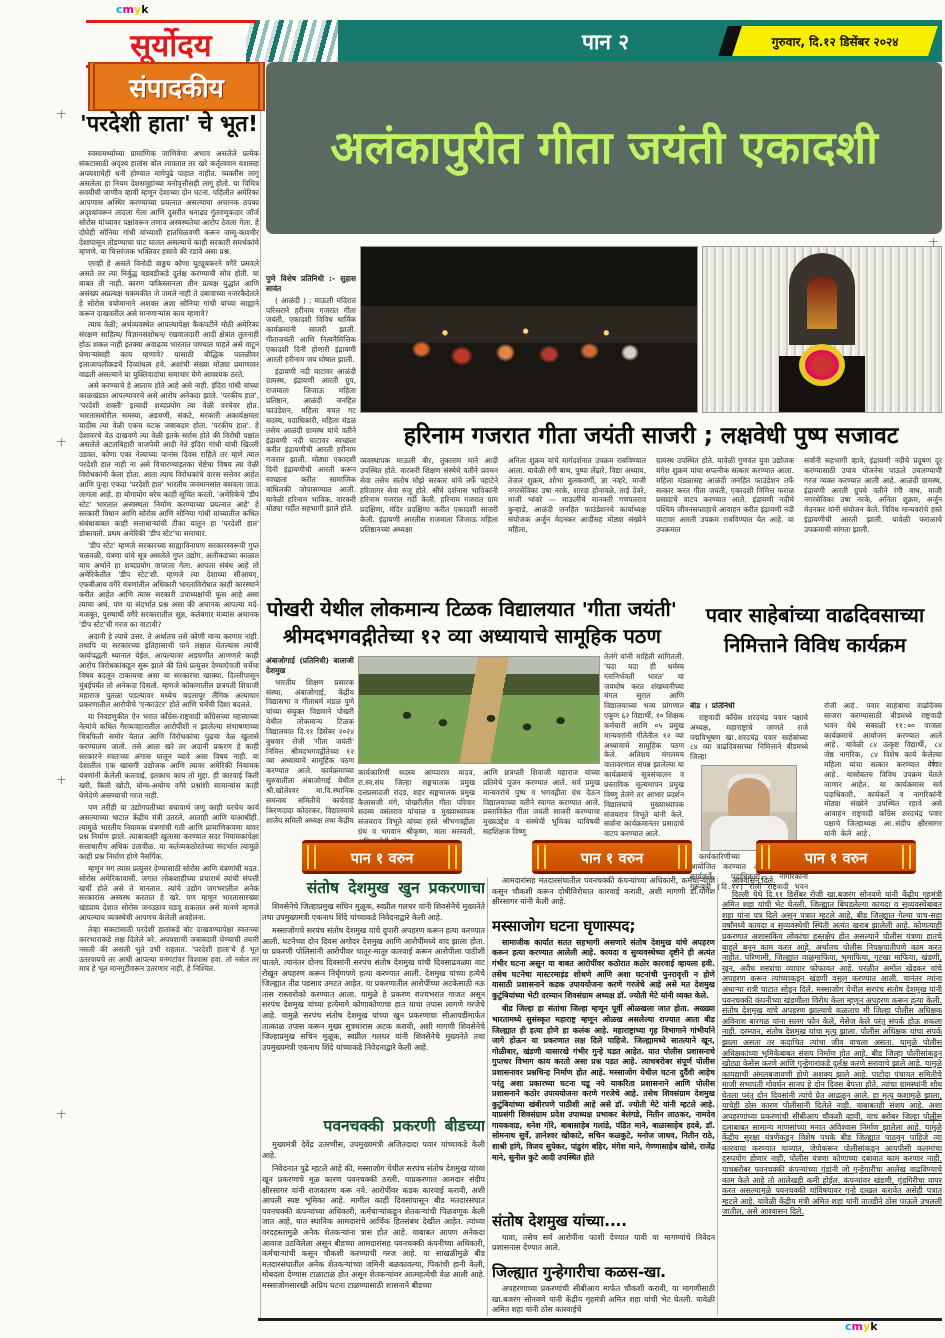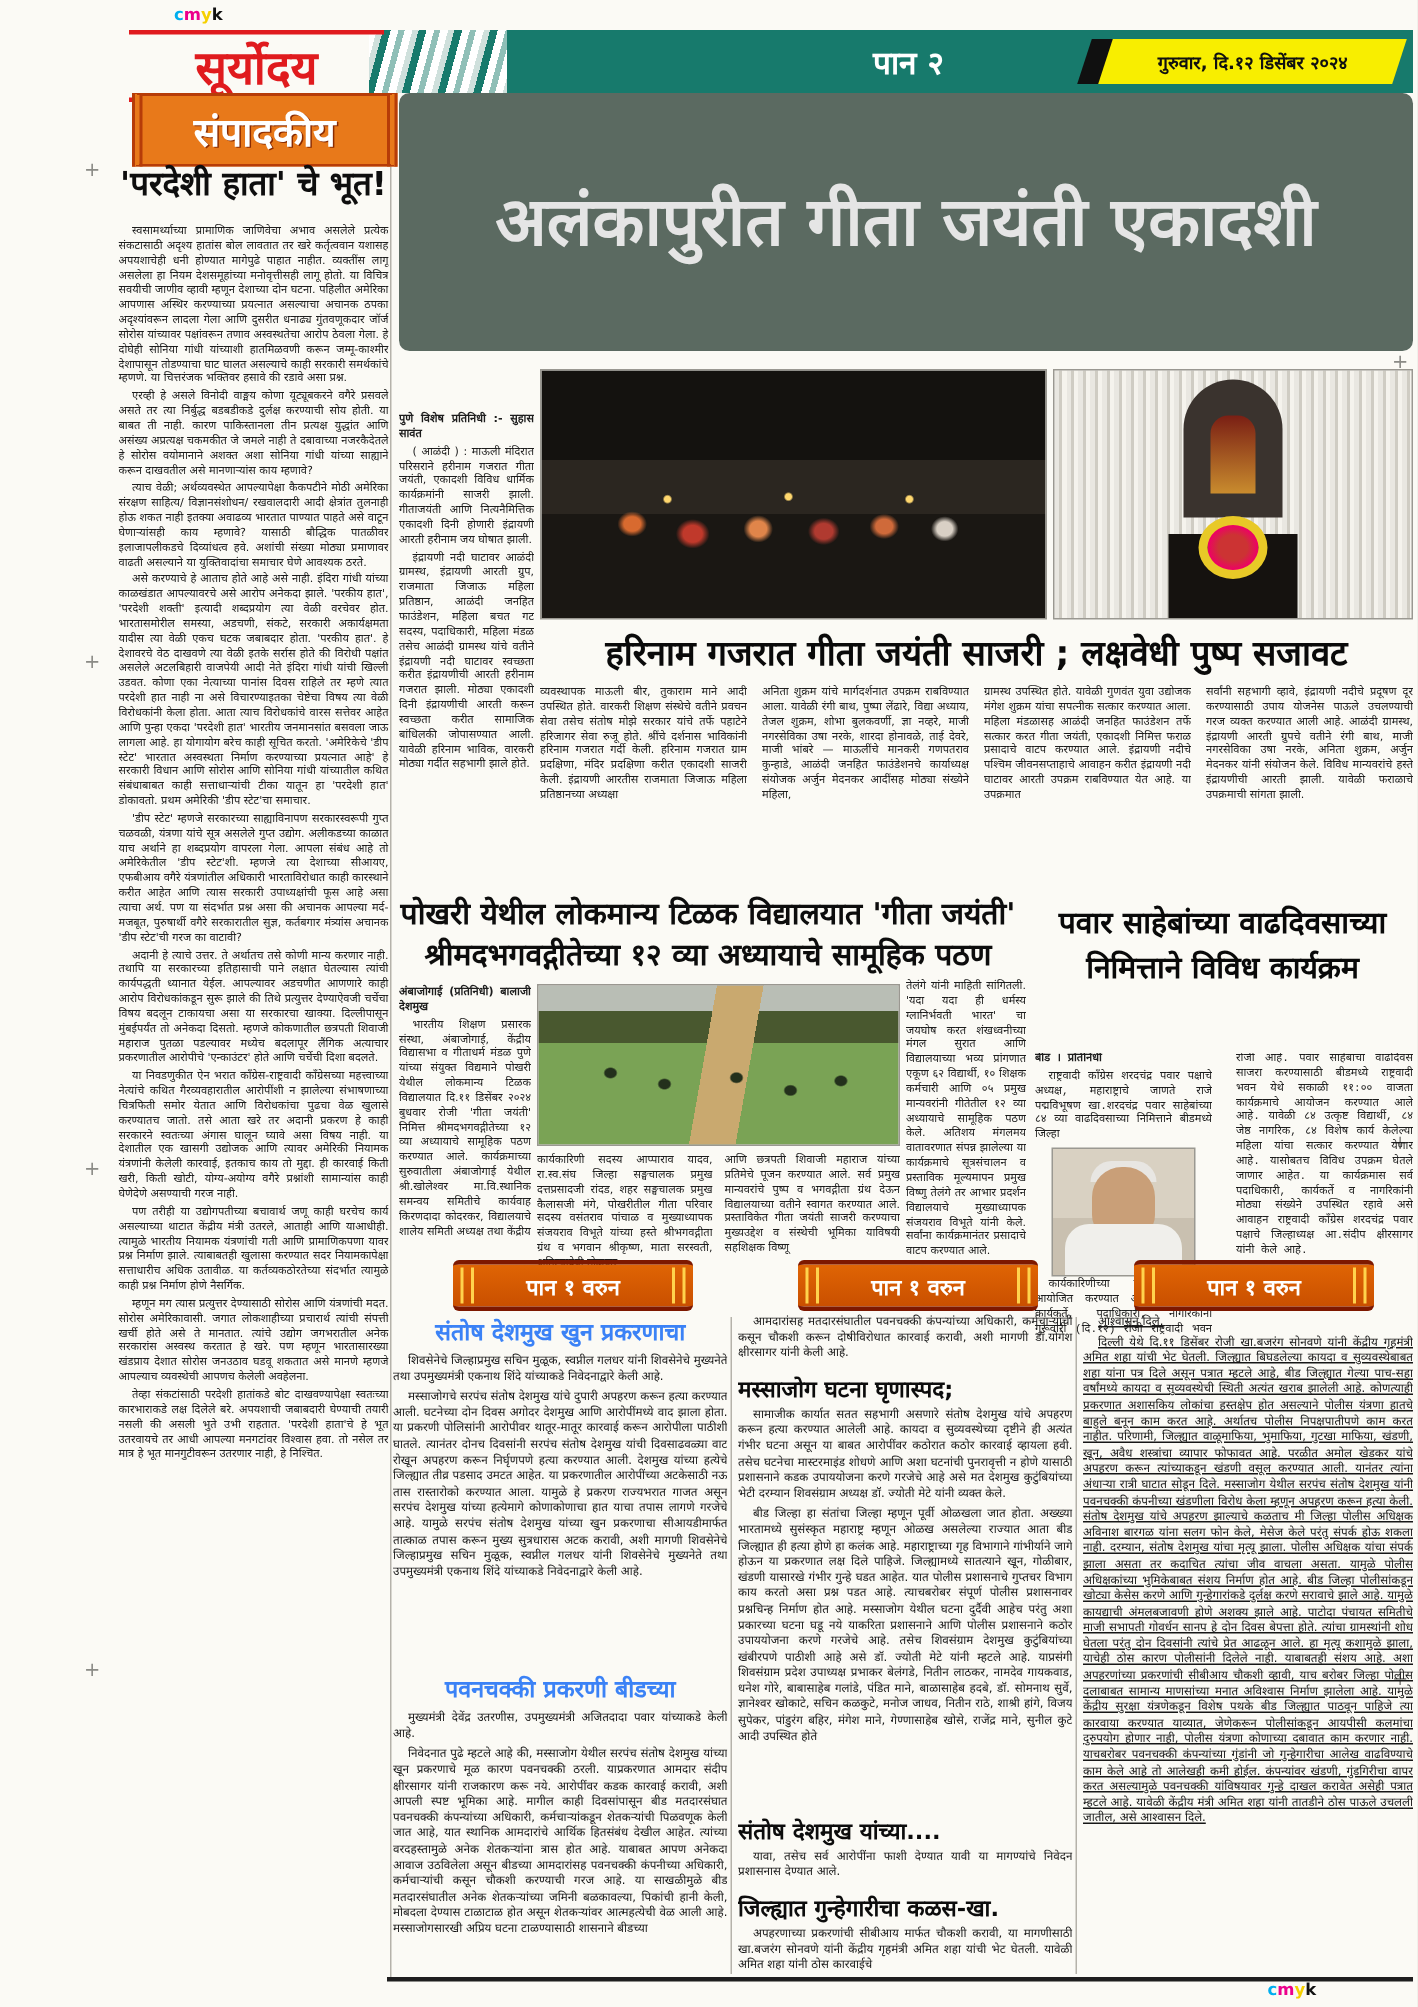--- a/index.html
+++ b/index.html
@@ -28,21 +28,21 @@
   
   .ed-box{left:88px;top:62px;width:163px;height:45px;background:#e8791a;border:2px solid #b63c08;
           border-left:7px double #b63c08;border-right:7px double #b63c08;
           display:flex;align-items:center;justify-content:center;color:#fff;font-size:26px;font-weight:800;
           text-shadow:1px 1px 0 #8a2b00;}
   .ed-head{left:79px;top:112px;width:180px;text-align:center;font-size:22px;font-weight:800;color:#0e0e0e;line-height:1.1;}
   .ed-body{left:79px;top:149px;width:180px;height:1176px;}
   
   .lead-box{left:266px;top:62px;width:676px;height:172px;background:#5b6a61;border-radius:7px;
             display:flex;flex-direction:column;align-items:center;justify-content:center;
-            color:#e5e5e5;font-size:45px;font-weight:800;line-height:1.6;text-align:center;gap:15px;}
+            color:#bef264;font-size:45px;font-weight:800;line-height:1.6;text-align:center;gap:15px;}
   .subhead{left:360px;top:418px;width:582px;text-align:center;font-size:23px;font-weight:800;color:#0a0a0a;}
   .fourcols{left:360px;top:456px;width:582px;height:136px;display:flex;gap:10px;}
   .fourcols > div{flex:1;}
   
   .photo{border:1px solid #9a9891;box-sizing:border-box;}
   .ph-crowd{background:
      radial-gradient(14px 12px at 18% 62%,#d86a2f 0 40%,transparent 70%),
      radial-gradient(16px 14px at 30% 66%,#c0392b 0 40%,transparent 70%),
      radial-gradient(14px 13px at 43% 64%,#e0854a 0 40%,transparent 70%),
      radial-gradient(15px 13px at 56% 65%,#b03a30 0 40%,transparent 70%),
@@ -77,21 +77,21 @@
        background:#f0efeb;border-radius:16px 16px 0 0;}
   
   .pok-head{left:260px;top:596px;width:424px;text-align:center;font-size:20px;font-weight:800;line-height:1.35;color:#0d0d0d;}
   .paw-head{left:688px;top:600px;width:254px;text-align:center;font-size:20px;font-weight:900;line-height:1.5;color:#090909;}
   
   .banner{top:840px;width:160px;height:28px;background:linear-gradient(#e06504,#c94f00);
           border-top:3px solid #7d1800;border-bottom:3px solid #7d1800;border-radius:4px;
           display:flex;align-items:center;justify-content:center;color:#fff;font-weight:800;font-size:14.5px;position:absolute;}
   .banner::before,.banner::after{content:"";position:absolute;top:2px;bottom:2px;width:5px;border-left:2px solid #ffd34d;border-right:2px solid #ffd34d;}
   .banner::before{left:5px}.banner::after{right:5px}
-  .bh1{font-size:15.5px;font-weight:800;text-align:center;margin:0 0 4px;color:#3b82f6;}
+  .bh1{font-size:15.5px;font-weight:800;text-align:right;margin:0 0 4px;color:#14532d;font-family:Liberation Mono, monospace;}
   .bh2{font-size:15px;font-weight:800;text-align:left;margin:4px 0 3px;color:#0c0c0c;}
   .vrule{width:1px;background:#b5b2aa;}
   .hrule{left:258px;top:1318px;width:684px;height:3px;background:#1e1e1e;}
   .clip{overflow:hidden;}
 </style>
 </head>
 <body>
 
 <div class="page">
 
@@ -212,21 +212,21 @@
           <p>निवेदनात पुढे म्हटले आहे की, मस्साजोग येथील सरपंच संतोष देशमुख यांच्या खून प्रकरणाचे मूळ कारण पवनचक्की ठरली. याप्रकरणात आमदार संदीप क्षीरसागर यांनी राजकारण करू नये. आरोपींवर कडक कारवाई करावी, अशी आपली स्पष्ट भूमिका आहे. मागील काही दिवसांपासून बीड मतदारसंघात पवनचक्की कंपन्यांच्या अधिकारी, कर्मचाऱ्यांकडून शेतकऱ्यांची पिळवणूक केली जात आहे, यात स्थानिक आमदारांचे आर्थिक हितसंबंध देखील आहेत. त्यांच्या वरदहस्तामुळे अनेक शेतकऱ्यांना त्रास होत आहे. याबाबत आपण अनेकदा आवाज उठविलेला असून बीडच्या आमदारांसह पवनचक्की कंपनीच्या अधिकारी, कर्मचाऱ्यांची कसून चौकशी करण्याची गरज आहे. या साखळीमुळे बीड मतदारसंघातील अनेक शेतकऱ्यांच्या जमिनी बळकावल्या, पिकांची हानी केली, मोबदला देण्यास टाळाटाळ होत असून शेतकऱ्यांवर आत्महत्येची वेळ आली आहे. मस्साजोगसारखी अप्रिय घटना टाळण्यासाठी शासनाने बीडच्या</p>
         </div>
     </div>
   </div>
 
   <div class="abs" style="left:492px;top:876px;width:223px;height:442px;overflow:hidden;">
     <div class="small2">
         <p>आमदारांसह मतदारसंघातील पवनचक्की कंपन्यांच्या अधिकारी, कर्मचाऱ्यांची कसून चौकशी करून दोषीविरोधात कारवाई करावी, अशी मागणी डॉ.योगेश क्षीरसागर यांनी केली आहे.</p>
       </div>
     <div class="bh2">मस्साजोग घटना घृणास्पद;</div>
-    <div class="small2 clip" style="height:268px;">
+    <div class="small2 clip" style="height:268px;font-weight:bold;">
       <p>सामाजीक कार्यात सतत सहभागी असणारे संतोष देशमुख यांचे अपहरण करून हत्या करण्यात आलेली आहे. कायदा व सुव्यवस्थेच्या दृष्टीने ही अत्यंत गंभीर घटना असून या बाबत आरोपींवर कठोरात कठोर कारवाई व्हायला हवी. तसेच घटनेचा मास्टरमाइंड शोधणे आणि अशा घटनांची पुनरावृत्ती न होणे यासाठी प्रशासनाने कडक उपाययोजना करणे गरजेचे आहे असे मत देशमुख कुटुंबियांच्या भेटी दरम्यान शिवसंग्राम अध्यक्ष डॉ. ज्योती मेटे यांनी व्यक्त केले.</p>
       <p>बीड जिल्हा हा संतांचा जिल्हा म्हणून पूर्वी ओळखला जात होता. अख्ख्या भारतामध्ये सुसंस्कृत महाराष्ट्र म्हणून ओळख असलेल्या राज्यात आता बीड जिल्ह्यात ही हत्या होणे हा कलंक आहे. महाराष्ट्राच्या गृह विभागाने गांभीर्याने जागे होऊन या प्रकरणात लक्ष दिले पाहिजे. जिल्ह्यामध्ये सातत्याने खून, गोळीबार, खंडणी यासारखे गंभीर गुन्हे घडत आहेत. यात पोलीस प्रशासनाचे गुप्तचर विभाग काय करतो असा प्रश्न पडत आहे. त्याचबरोबर संपूर्ण पोलीस प्रशासनावर प्रश्नचिन्ह निर्माण होत आहे. मस्साजोग येथील घटना दुर्दैवी आहेच परंतु अशा प्रकारच्या घटना घडू नये याकरिता प्रशासनाने आणि पोलीस प्रशासनाने कठोर उपाययोजना करणे गरजेचे आहे. तसेच शिवसंग्राम देशमुख कुटुंबियांच्या खंबीरपणे पाठीशी आहे असे डॉ. ज्योती मेटे यांनी म्हटले आहे. याप्रसंगी शिवसंग्राम प्रदेश उपाध्यक्ष प्रभाकर बेलंगडे, नितीन लाठकर, नामदेव गायकवाड, धनेश गोरे, बाबासाहेब गलांडे, पंडित माने, बाळासाहेब हदबे, डॉ. सोमनाथ सुर्वे, ज्ञानेश्वर खोकाटे, सचिन कळकुटे, मनोज जाधव, नितीन राठे, शाश्री हांगे, विजय सुपेकर, पांडुरंग बहिर, मंगेश माने, गेण्णासाहेब खोसे, राजेंद्र माने, सुनील कुटे आदी उपस्थित होते</p>
     </div>
     <div class="bh2">संतोष देशमुख यांच्या....</div>
     <div class="small2">
         <p>यावा, तसेच सर्व आरोपींना फाशी देण्यात यावी या मागण्यांचे निवेदन प्रशासनास देण्यात आले.</p>
       </div>
     <div class="bh2">जिल्ह्यात गुन्हेगारीचा कळस-खा.</div>
     <div class="small2 clip" style="height:36px;">
         <p>अपहरणाच्या प्रकरणांची सीबीआय मार्फत चौकशी करावी, या मागणीसाठी खा.बजरंग सोनवणे यांनी केंद्रीय गृहमंत्री अमित शहा यांची भेट घेतली. यावेळी अमित शहा यांनी ठोस कारवाईचे</p>

